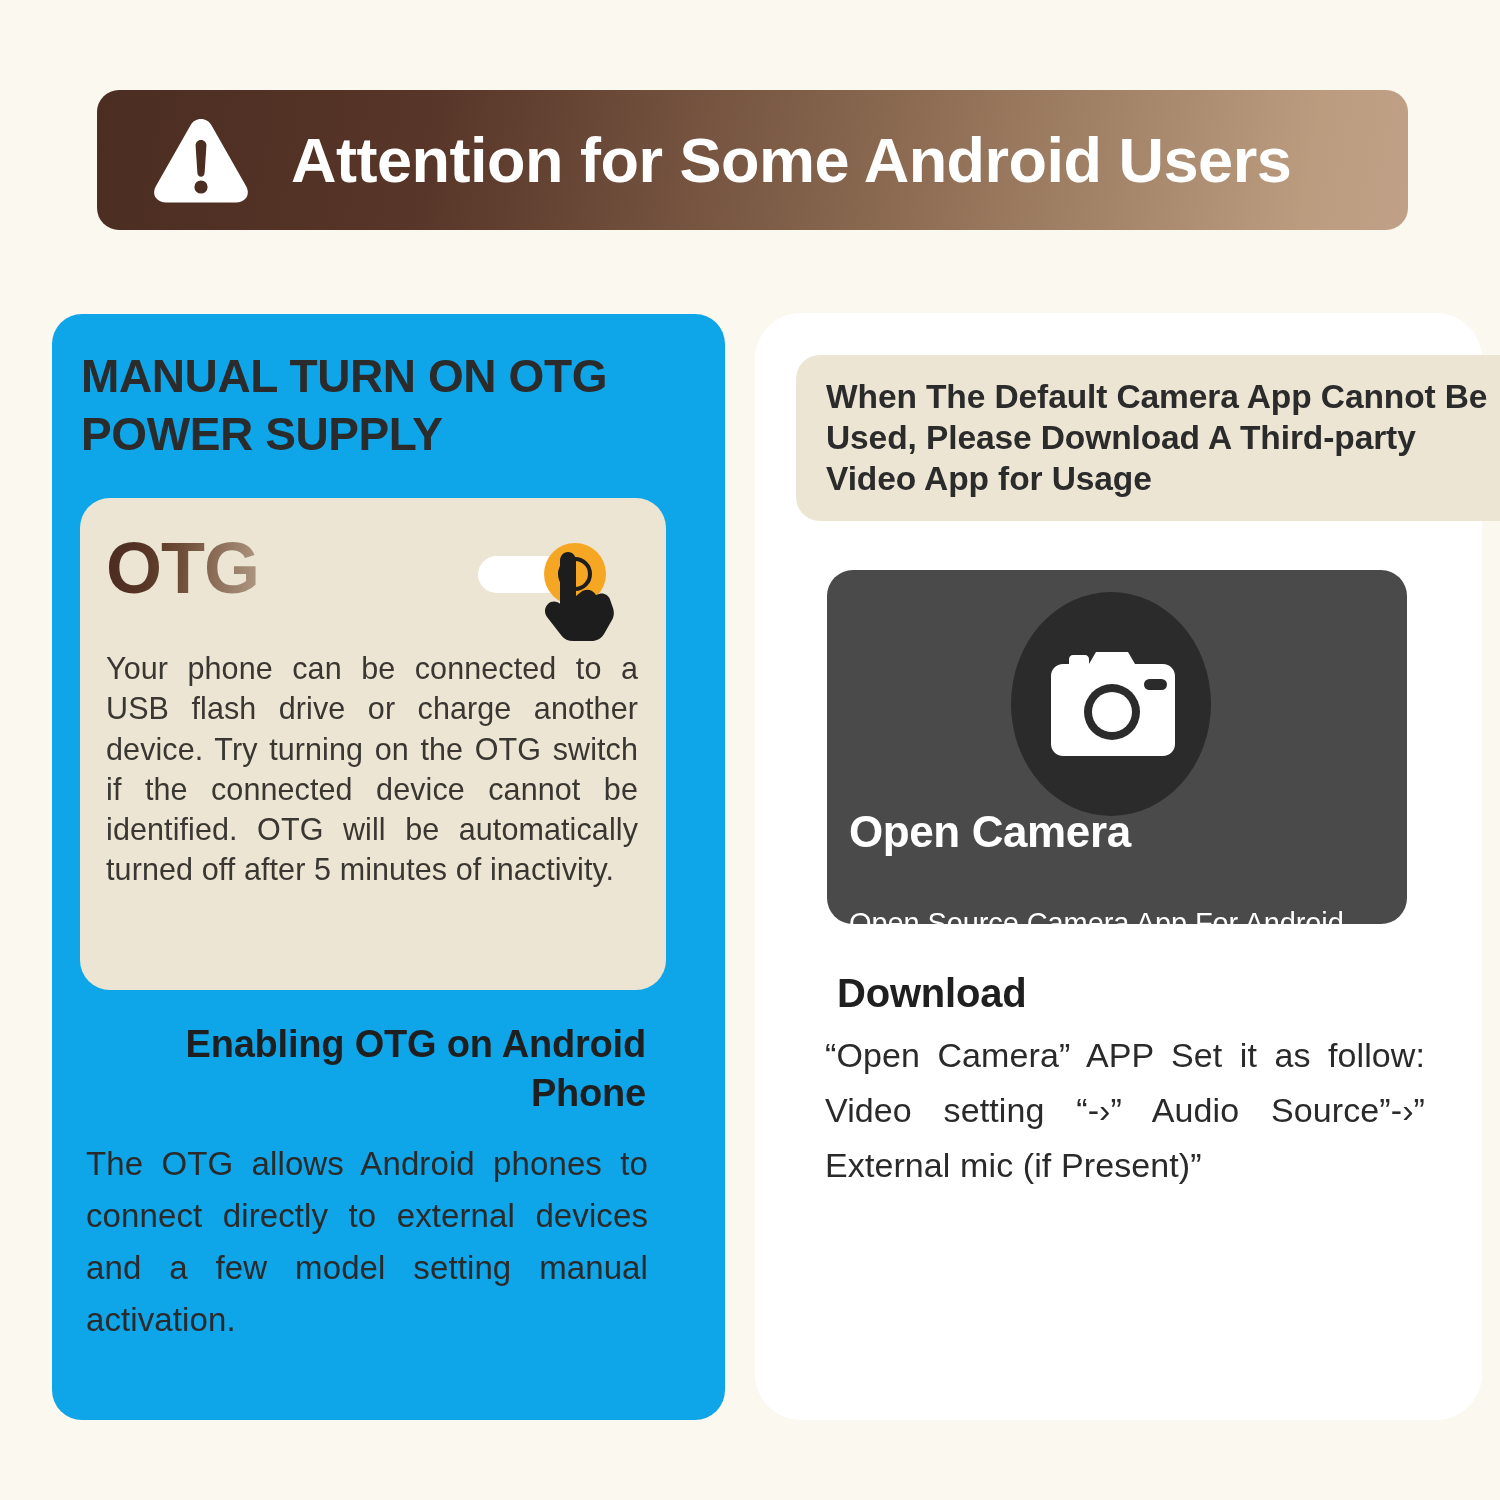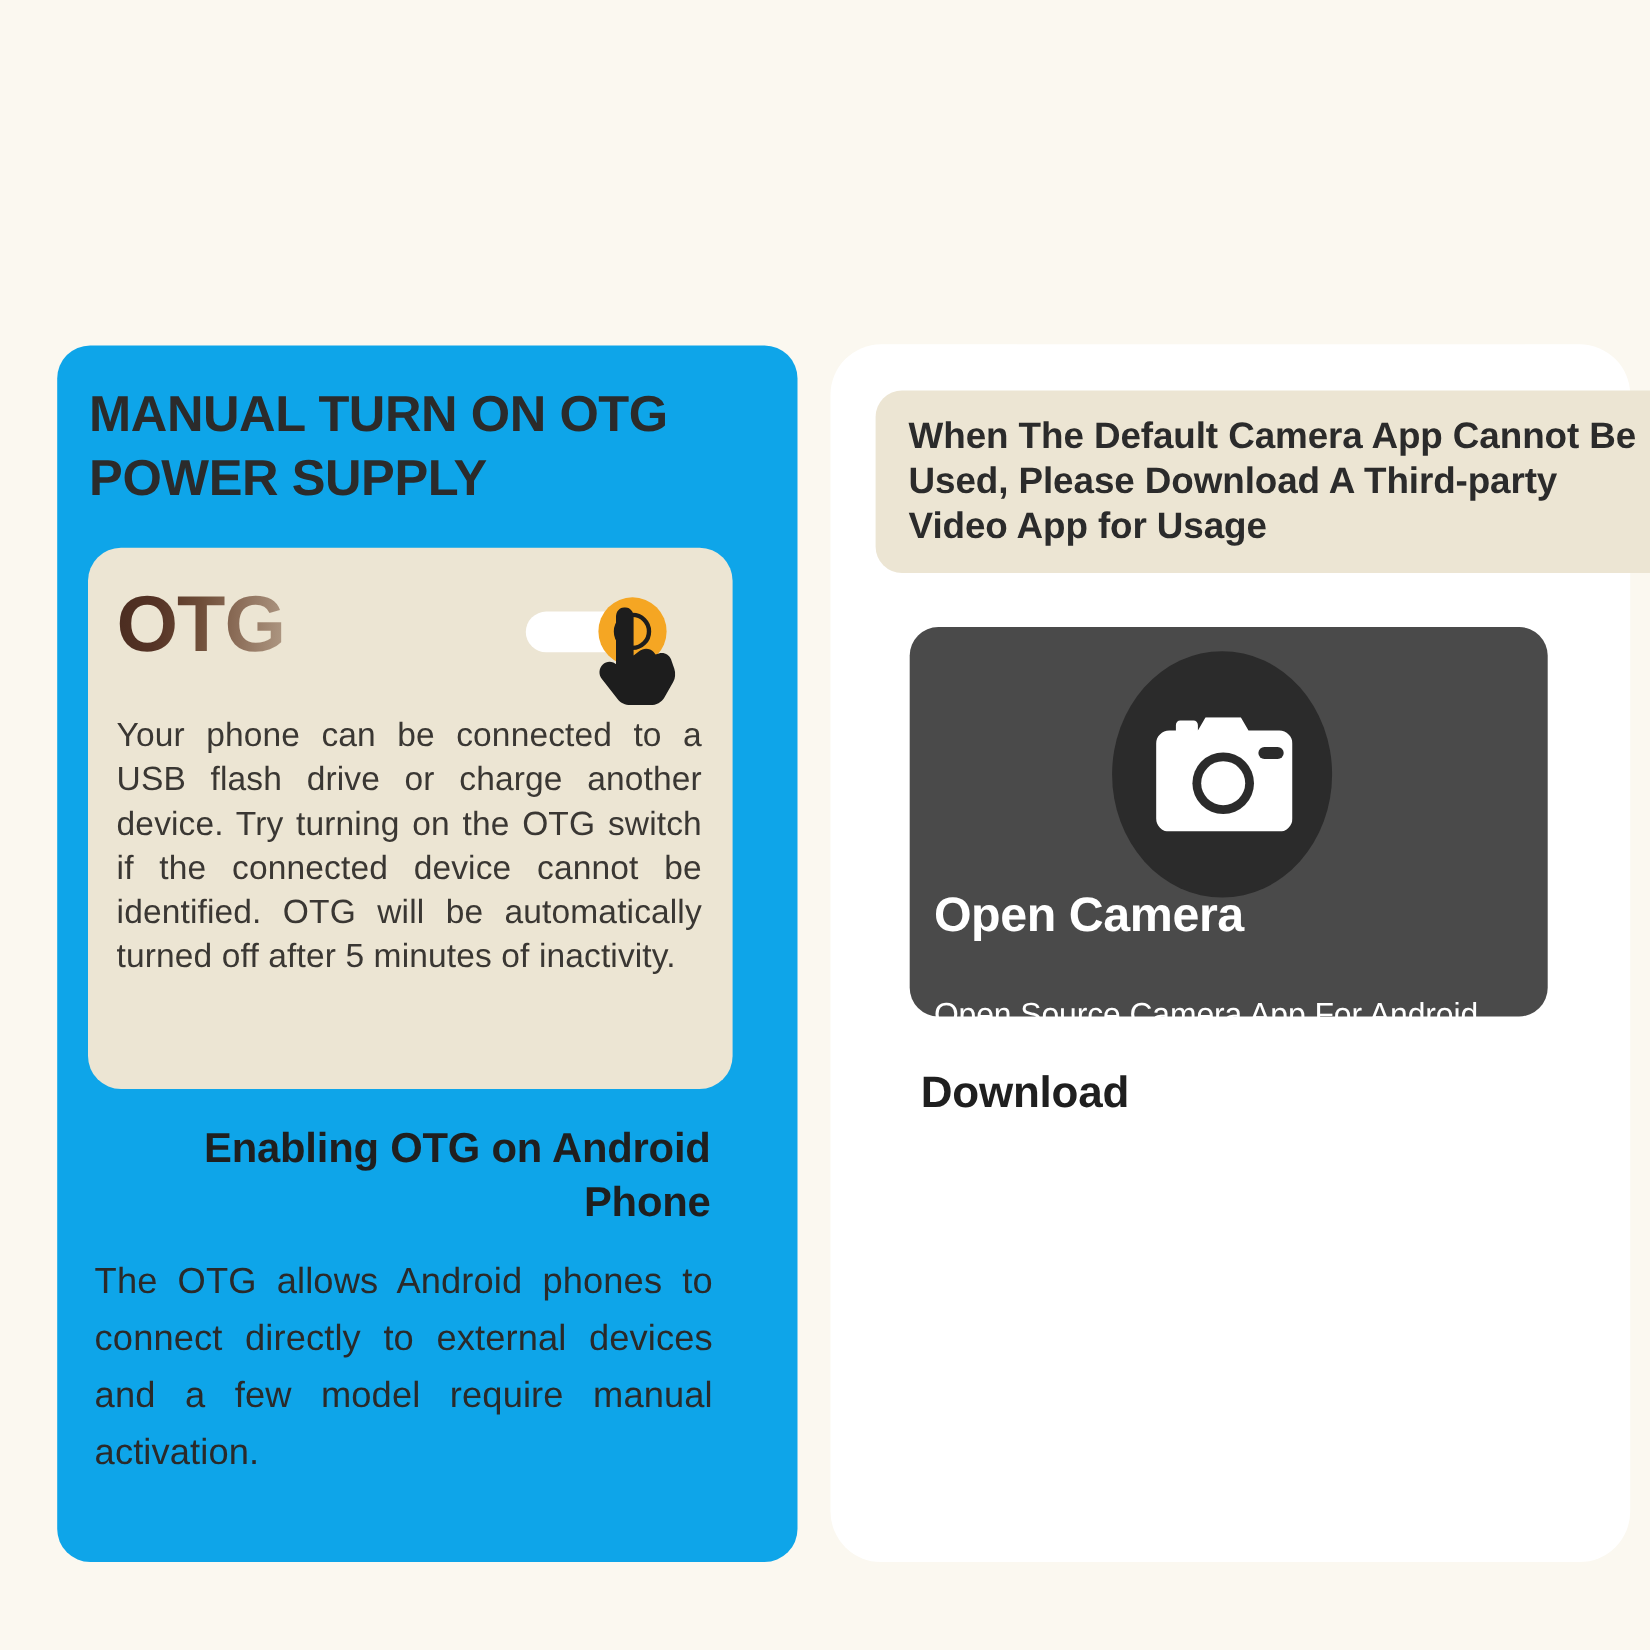--- a/index.html
+++ b/index.html
@@ -289,20 +289,28 @@
     color: #2a2a2a;
     text-align: justify;
     letter-spacing: 0.1px;
   }
 </style>
 </head>
 <body>
 
 <div class="page">
 
+  <div class="banner">
+    <svg class="warn-icon" viewBox="0 0 96 86">
+      <path d="M48 2 C52.5 2 56.3 4.4 58.6 8.4 L93 69 C95.4 73.2 95.4 77.6 93.2 80.8 C91 84 87.3 85.6 82.6 85.6 L13.4 85.6 C8.7 85.6 5 84 2.8 80.8 C0.6 77.6 0.6 73.2 3 69 L37.4 8.4 C39.7 4.4 43.5 2 48 2 Z" fill="#ffffff"></path>
+      <path d="M48 23 C51.2 23 53.6 25.6 53.4 28.8 L51.6 56 C51.4 58.2 49.9 59.8 48 59.8 C46.1 59.8 44.6 58.2 44.4 56 L42.6 28.8 C42.4 25.6 44.8 23 48 23 Z" fill="#4b2d21"></path>
+      <circle cx="48" cy="70" r="6.6" fill="#4b2d21"></circle>
+    </svg>
+    <div class="banner-title">Attention for Some Android Users</div>
+  </div>
 
   <div class="panel-left">
 
     <div class="left-heading">MANUAL TURN ON OTG POWER SUPPLY</div>
 
     <div class="otg-box">
       <div class="otg-row">
         <span class="otg-word">OTG</span>
 
         <div class="toggle-wrap">
@@ -311,21 +319,21 @@
           <div class="toggle-ring"></div>
           <svg class="hand-icon" viewBox="0 0 74 90">
             <path d="M28 0 C33 0 36 4 36 9 L36 44 L41 40 C45 36.6 51 37 54 40.6 L56 43 L59 42 C63.6 40.6 68.4 43 70 47.4 L73 56 C74.4 60 74 64.6 72 68 L64 82 C61.4 86.4 56.6 89 51.4 89 L33 89 C28.4 89 24.2 87 21.4 83.4 L7 65 C4 61 4.4 55.4 8 52 C11.6 48.6 17.2 48.8 20.6 52.4 L20 52 L20 9 C20 4 23 0 28 0 Z" fill="#1d1d1d"></path>
           </svg>
         </div>
       </div>
       <div class="otg-body">Your phone can be connected to a USB flash drive or charge another device. Try turning on the OTG switch if the connected device cannot be identified. OTG will be automatically turned off after 5 minutes of inactivity.</div>
     </div>
 
     <div class="sub-heading">Enabling OTG on Android Phone</div>
-    <div class="sub-body">The OTG allows Android phones to connect directly to external  devices and a few model require manual activation.</div>
+    <div class="sub-body">The OTG allows Android phones to connect directly to external  devices and a few model setting manual activation.</div>
   </div>
 
   <div class="panel-right">
 
     <div class="notice-box">
       <div class="notice-text">When The Default Camera App Cannot Be Used, Please Download A Third-party Video App for Usage</div>
     </div>
 
     <div class="app-card">
       <div class="cam-circle"></div>
@@ -333,15 +341,16 @@
         <path d="M45 0 L77 0 L84 12 L112 12 C118.6 12 124 17.4 124 24 L124 92 C124 98.6 118.6 104 112 104 L12 104 C5.4 104 0 98.6 0 92 L0 24 C0 17.4 5.4 12 12 12 L18 12 L18 7 C18 4.8 19.8 3 22 3 L34 3 C36.2 3 38 4.8 38 7 L38 12 L38 12 Z" fill="#ffffff"></path>
         <circle cx="61" cy="60" r="28" fill="#2b2b2b"></circle>
         <circle cx="61" cy="60" r="20" fill="#ffffff"></circle>
         <rect x="93" y="27" width="23" height="11" rx="5.5" fill="#2b2b2b"></rect>
       </svg>
       <div class="app-name">Open Camera</div>
       <div class="app-tagline">Open Source Camera App For Android</div>
     </div>
 
     <div class="download-heading">Download</div>
+    <div class="download-body">“Open Camera” APP Set it as follow: Video setting “-›” Audio Source”-›” External mic (if Present)”</div>
   </div>
 
 </div>
 
 </body></html>

